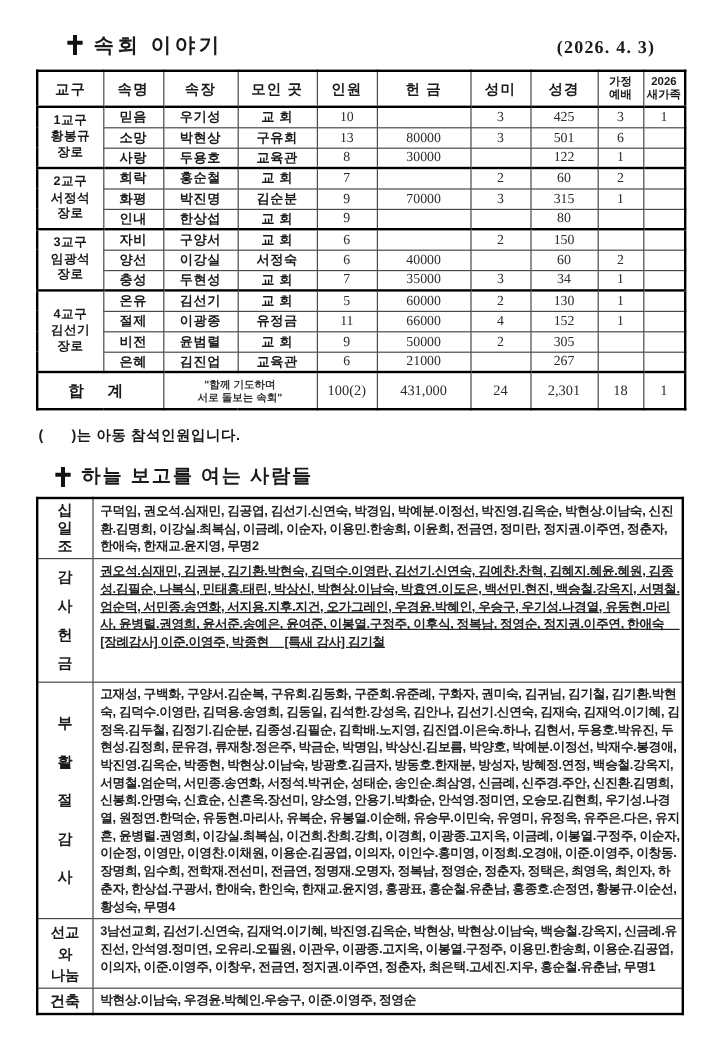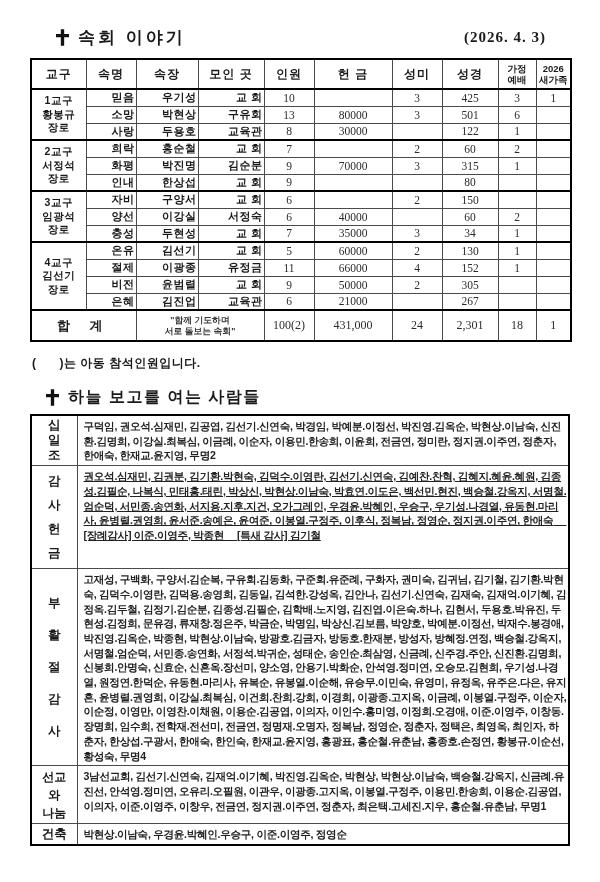--- a/index.html
+++ b/index.html
@@ -6,39 +6,39 @@
   html,body { margin:0; padding:0; }
   body {
     width:600px; height:882px; background:#ffffff; color:#1a1a1a;
     font-family:"Liberation Sans","DejaVu Sans",sans-serif;
     -webkit-font-smoothing:antialiased;
   }
   .page { width:600px; height:882px; overflow:hidden; }
 
   
   .header1 {
-    display:flex; justify-content:space-between; align-items:center;
+    display:flex; justify-content:space-between; align-items:flex-end;
     margin:26px 54px 9px 56px;
     gap:29px;
   }
   .sec-title { display:flex; align-items:center; gap:9px; font-size:17px; font-weight:bold; letter-spacing:3px; }
   .cross { width:13px; height:17px; flex:0 0 auto; }
   .date { font-family:"Liberation Serif","DejaVu Serif",serif; font-size:15px; font-weight:bold; letter-spacing:1px;margin-left:32px; }
 
   .header2 { margin:15px 0 6px 46px; }
   .header2 .sec-title { font-size:16px; letter-spacing:1.5px; }
 
   
   table { border-collapse:collapse; table-layout:fixed; }
   .t1 { width:540px; margin-left:30px; border:2.5px solid #000; }
   .t1 th, .t1 td { border:1px solid #4a4a4a; text-align:center; vertical-align:middle; padding:0 1px; overflow:hidden; }
   .t1 thead th { height:30px; font-size:12px; font-weight:bold; letter-spacing:1px; border-bottom:2px solid #000; white-space:pre-line; }
   .t1 thead th.small { font-size:9.5px; line-height:11px; letter-spacing:0;margin-left:46px; }
   .t1 tbody td { height:17px; font-size:11px; }
-  .t1 td.kor { font-weight:bold; letter-spacing:0.5px;text-align:right; }
+  .t1 td.kor { font-weight:bold; letter-spacing:0.5px; }
   .t1 td.num { font-family:"Liberation Serif","DejaVu Serif",serif; font-size:11.5px; color:#2b2b2b; }
   .t1 td.group-label { font-weight:bold; font-size:10.5px; line-height:13.5px; white-space:pre-line; letter-spacing:0.5px; }
   .t1 tr.group-start td { border-top:2px solid #000; }
   .t1 tfoot td { border-top:2.5px solid #000; height:31px; }
   .t1 .total-label { font-size:13px; font-weight:bold; letter-spacing:8px; }
   .t1 .motto { font-size:8.8px; font-weight:bold; line-height:11px; white-space:pre-line; letter-spacing:0; color:#333; }
   .t1 tfoot .num { font-size:12px; }
 
   
   .footnote {

